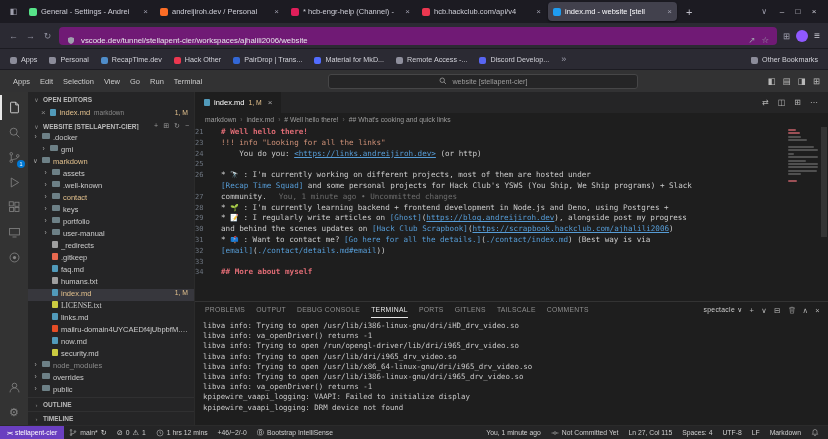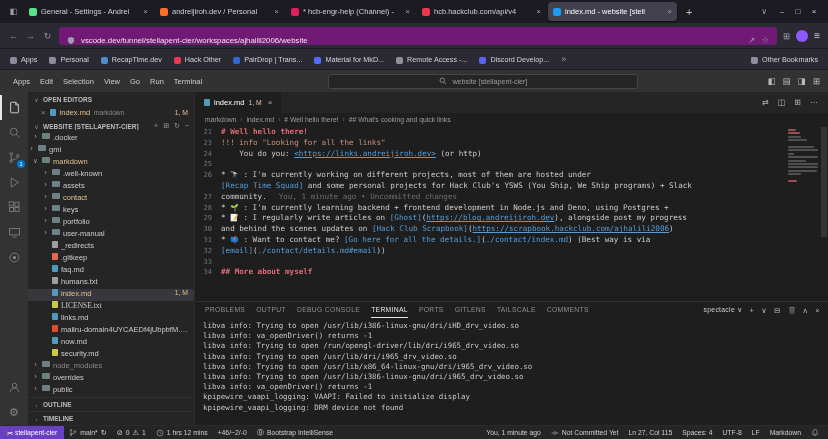--- a/index.html
+++ b/index.html
@@ -78,21 +78,21 @@
 .tabsrow{height:21px;background:#252526;display:flex;align-items:stretch;flex:none}
 .ed-tab{background:#1e1e1e;display:flex;align-items:center;gap:4px;padding:0 9px;font-size:7.5px;color:#fff;border-right:1px solid #252526}
 .ed-badge{color:#e2c08d;font-size:6.8px}
 .ed-close{color:#aaa;font-size:8px;margin-left:2px}
 .ed-actions{margin-left:auto;display:flex;align-items:center;gap:9px;padding:0 10px;color:#b5b5b5;font-size:8px}
 .breadcrumbs{height:12px;display:flex;align-items:center;gap:4px;padding:0 10px;font-size:6.8px;color:#9d9d9d;flex:none;white-space:nowrap;overflow:hidden}
 .bc-sep{color:#6a6a6a;font-size:6.5px}
 .codearea{flex:1;display:flex;overflow:hidden}
 .codecol{flex:1;min-width:0;padding-top:2px}
 .code-row{display:flex;height:10.8px;line-height:10.8px;font-family:"DejaVu Sans Mono",monospace;font-size:7.6px}
-.ln{width:26px;flex:none;text-align:right;padding-right:9px;color:#6e7681;font-size:7px}
+.ln{width:26px;flex:none;text-align:left;padding-right:9px;color:#6e7681;font-size:7px}
 .ct{flex:1;overflow:hidden;white-space:pre}
 .seg-h{color:#e06c75;font-weight:bold}
 .seg-s{color:#ce9178}
 .seg-l{color:#569cd6}
 .seg-lu{color:#569cd6;text-decoration:underline}
 .seg-p{color:#cccccc}
 .seg-g{color:#6e6e6e;padding-left:12px}
 .seg-e{font-size:7px}
 .minimap{width:34px;flex:none;padding-top:4px}
 .mm-bar{height:2px;border-radius:1px;margin:0 0 1.4px 2px}
@@ -330,39 +330,39 @@
           <span>↻</span>
           <span>−</span>
         </span>
       </div>
       <div class="tree" id="tree">
           <div class="trow" style="padding-left: 4px;">
             <span class="tw">›</span>
             <span class="fold"></span>
             <span class="tname">.docker</span>
           </div>
-          <div class="trow" style="padding-left: 0;">
+          <div class="trow" style="padding-left: 12px;">
             <span class="tw">›</span>
             <span class="fold"></span>
             <span class="tname">gmi</span>
           </div>
           <div class="trow" style="padding-left: 4px;">
             <span class="tw">∨</span>
             <span class="fold"></span>
             <span class="tname mod">markdown</span>
           </div>
           <div class="trow" style="padding-left: 14px;">
             <span class="tw">›</span>
             <span class="fold"></span>
+            <span class="tname">assets</span>
+          </div>
+          <div class="trow" style="padding-left: 14px;">
+            <span class="tw">›</span>
+            <span class="fold"></span>
             <span class="tname">.well-known</span>
-          </div>
-          <div class="trow" style="padding-left: 14px;">
-            <span class="tw">›</span>
-            <span class="fold"></span>
-            <span class="tname">assets</span>
           </div>
           <div class="trow" style="padding-left: 14px;">
             <span class="tw">›</span>
             <span class="fold"></span>
             <span class="tname mod">contact</span>
           </div>
           <div class="trow" style="padding-left: 14px;">
             <span class="tw">›</span>
             <span class="fold"></span>
             <span class="tname">keys</span>

